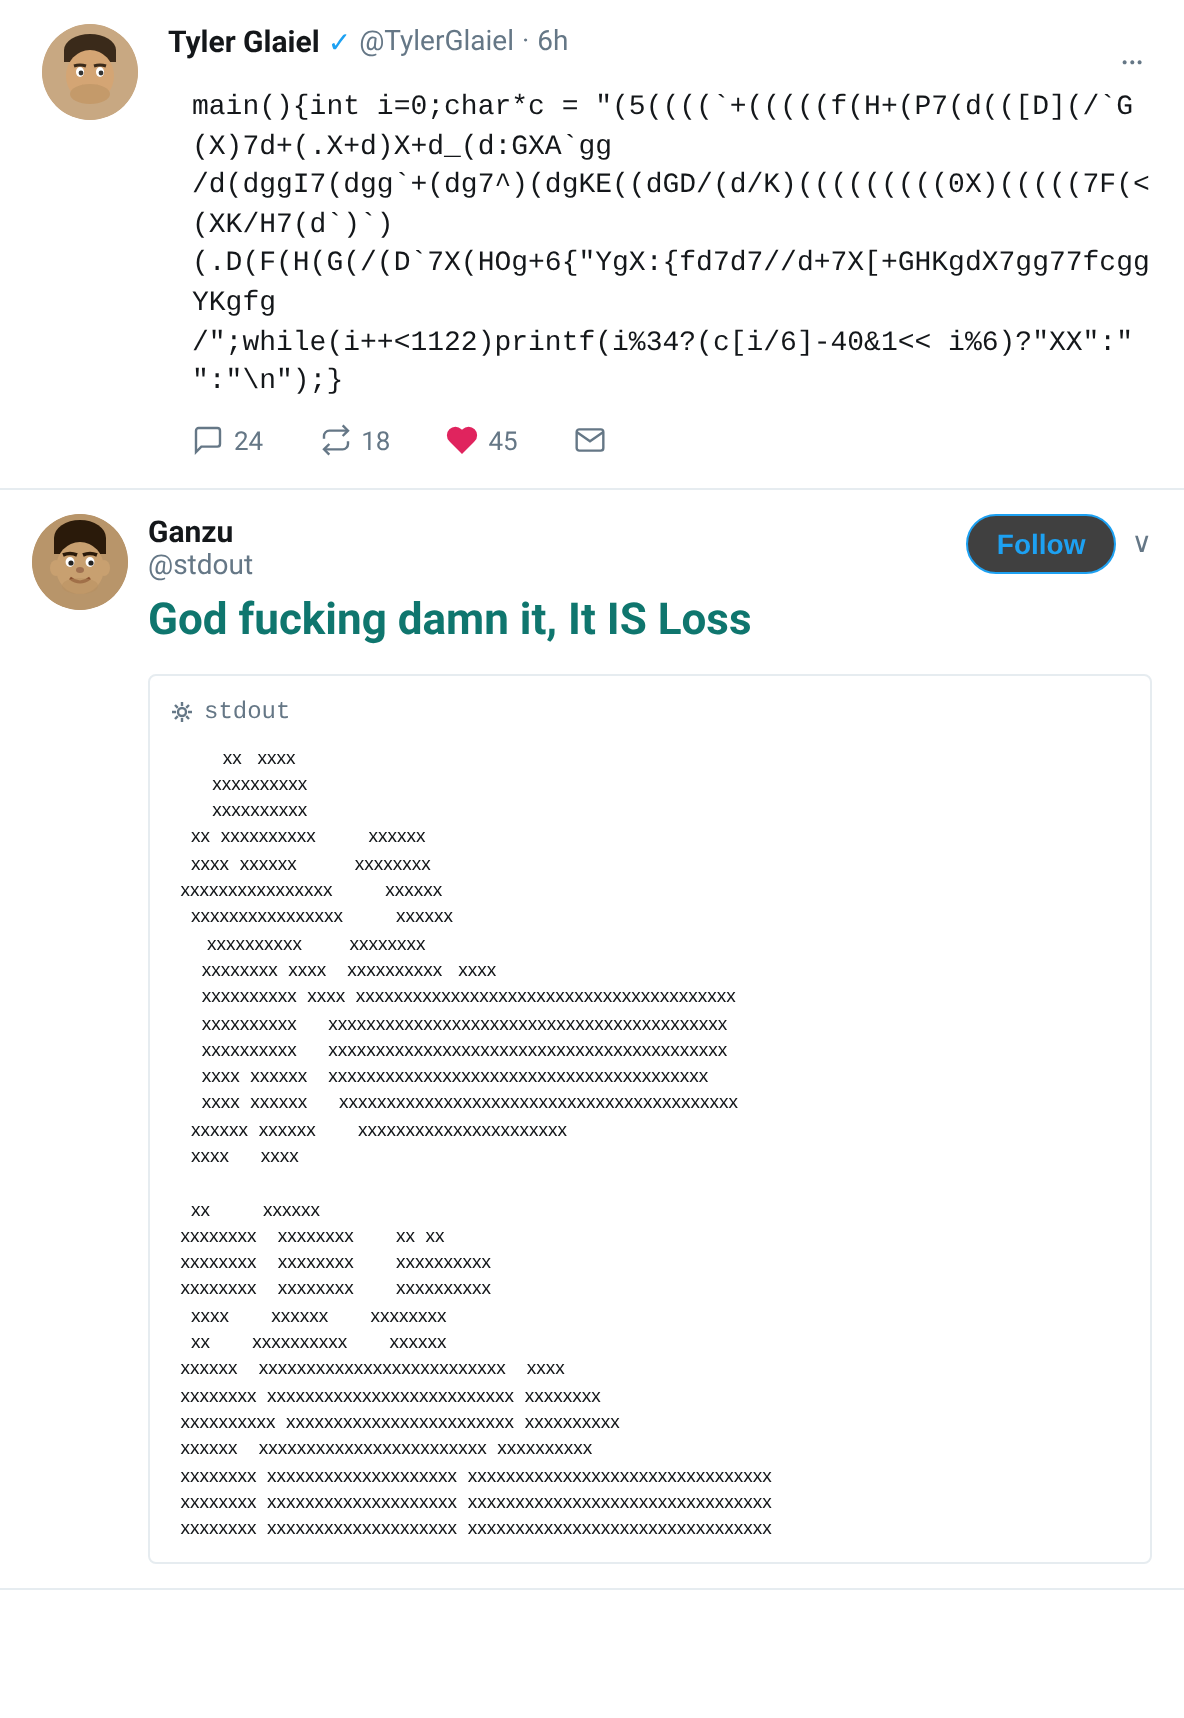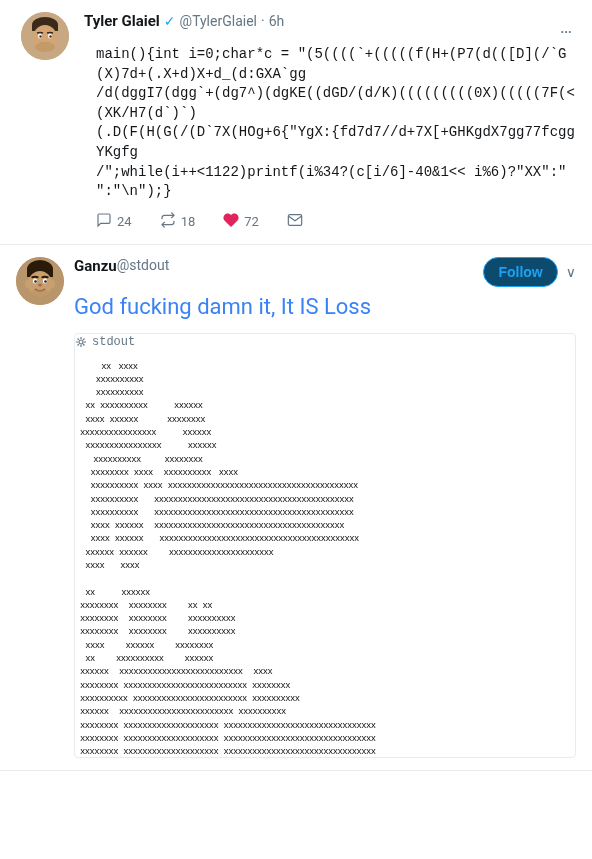--- a/index.html
+++ b/index.html
@@ -121,21 +121,21 @@
       font-size: 16px;
     }
 
     
     .tweet2-container {
       padding: 12px 16px;
       border-bottom: 1px solid #e6ecf0;
     }
 
     .follow-button {
-      background: #0c4a6e;
+      background: #404040;
       color: #1da1f2;
       border: 1px solid #1da1f2;
       border-radius: 18px;
       padding: 6px 14px;
       font-size: 14px;
       font-weight: 700;
       cursor: pointer;
       white-space: nowrap;
     }
 
@@ -150,30 +150,31 @@
       margin-bottom: 4px;
     }
 
     .reply-to a {
       color: #1da1f2;
       text-decoration: none;
     }
 
     .main-tweet-text {
       font-size: 22px;
-      font-weight: 400;
-      color: #3b82f6;
+      font-weight: 700;
+      color: #0f766e;
       line-height: 1.3;
       margin-bottom: 12px;
     }
 
     
     .stdout-box {
       border: 1px solid #e6ecf0;
       border-radius: 4px;
+      padding: 10px;
       background: #fff;
       font-family: 'Courier New', Courier, monospace;
       font-size: 10px;
       color: #14171a;
       line-height: 1.35;
       overflow: hidden;
     }
 
     .stdout-header {
       display: flex;
@@ -283,21 +284,21 @@
               </svg>
             </span>
             <span>18</span>
           </div>
           <div class="action-item">
             <span class="action-icon">
               <svg width="16" height="16" viewBox="0 0 24 24" fill="none" stroke="#e0245e" stroke-width="1.8">
                 <path d="M20.84 4.61a5.5 5.5 0 0 0-7.78 0L12 5.67l-1.06-1.06a5.5 5.5 0 0 0-7.78 7.78l1.06 1.06L12 21.23l7.78-7.78 1.06-1.06a5.5 5.5 0 0 0 0-7.78z" fill="#e0245e"></path>
               </svg>
             </span>
-            <span>72</span>
+            <span>45</span>
           </div>
           <div class="action-item">
             <span class="action-icon">
               <svg width="16" height="16" viewBox="0 0 24 24" fill="none" stroke="#657786" stroke-width="1.8">
                 <path d="M4 4h16c1.1 0 2 .9 2 2v12c0 1.1-.9 2-2 2H4c-1.1 0-2-.9-2-2V6c0-1.1.9-2 2-2z"></path>
                 <polyline points="22,6 12,13 2,6"></polyline>
               </svg>
             </span>
           </div>
         </div>
@@ -334,21 +335,21 @@
 
           <path d="M19 32 Q24 36 29 32" stroke="#8a5030" stroke-width="1.5" fill="none"></path>
 
           <ellipse cx="24" cy="36" rx="9" ry="4" fill="#b89060" opacity="0.5"></ellipse>
         </svg>
       </div>
     </div>
 
     <div style="flex:1;">
       <div style="display:flex; justify-content:space-between; align-items:flex-start;">
-        <div style="display:flex; flex-direction:row;">
+        <div style="display:flex; flex-direction:column;">
           <div style="display:flex; align-items:center; gap:5px;">
             <span class="display-name">Ganzu</span>
           </div>
           <span class="username">@stdout</span>
         </div>
         <div style="display:flex; align-items:center; gap:8px;">
           <button class="follow-button">Follow</button>
           <span class="chevron-icon">∨</span>
         </div>
       </div>

